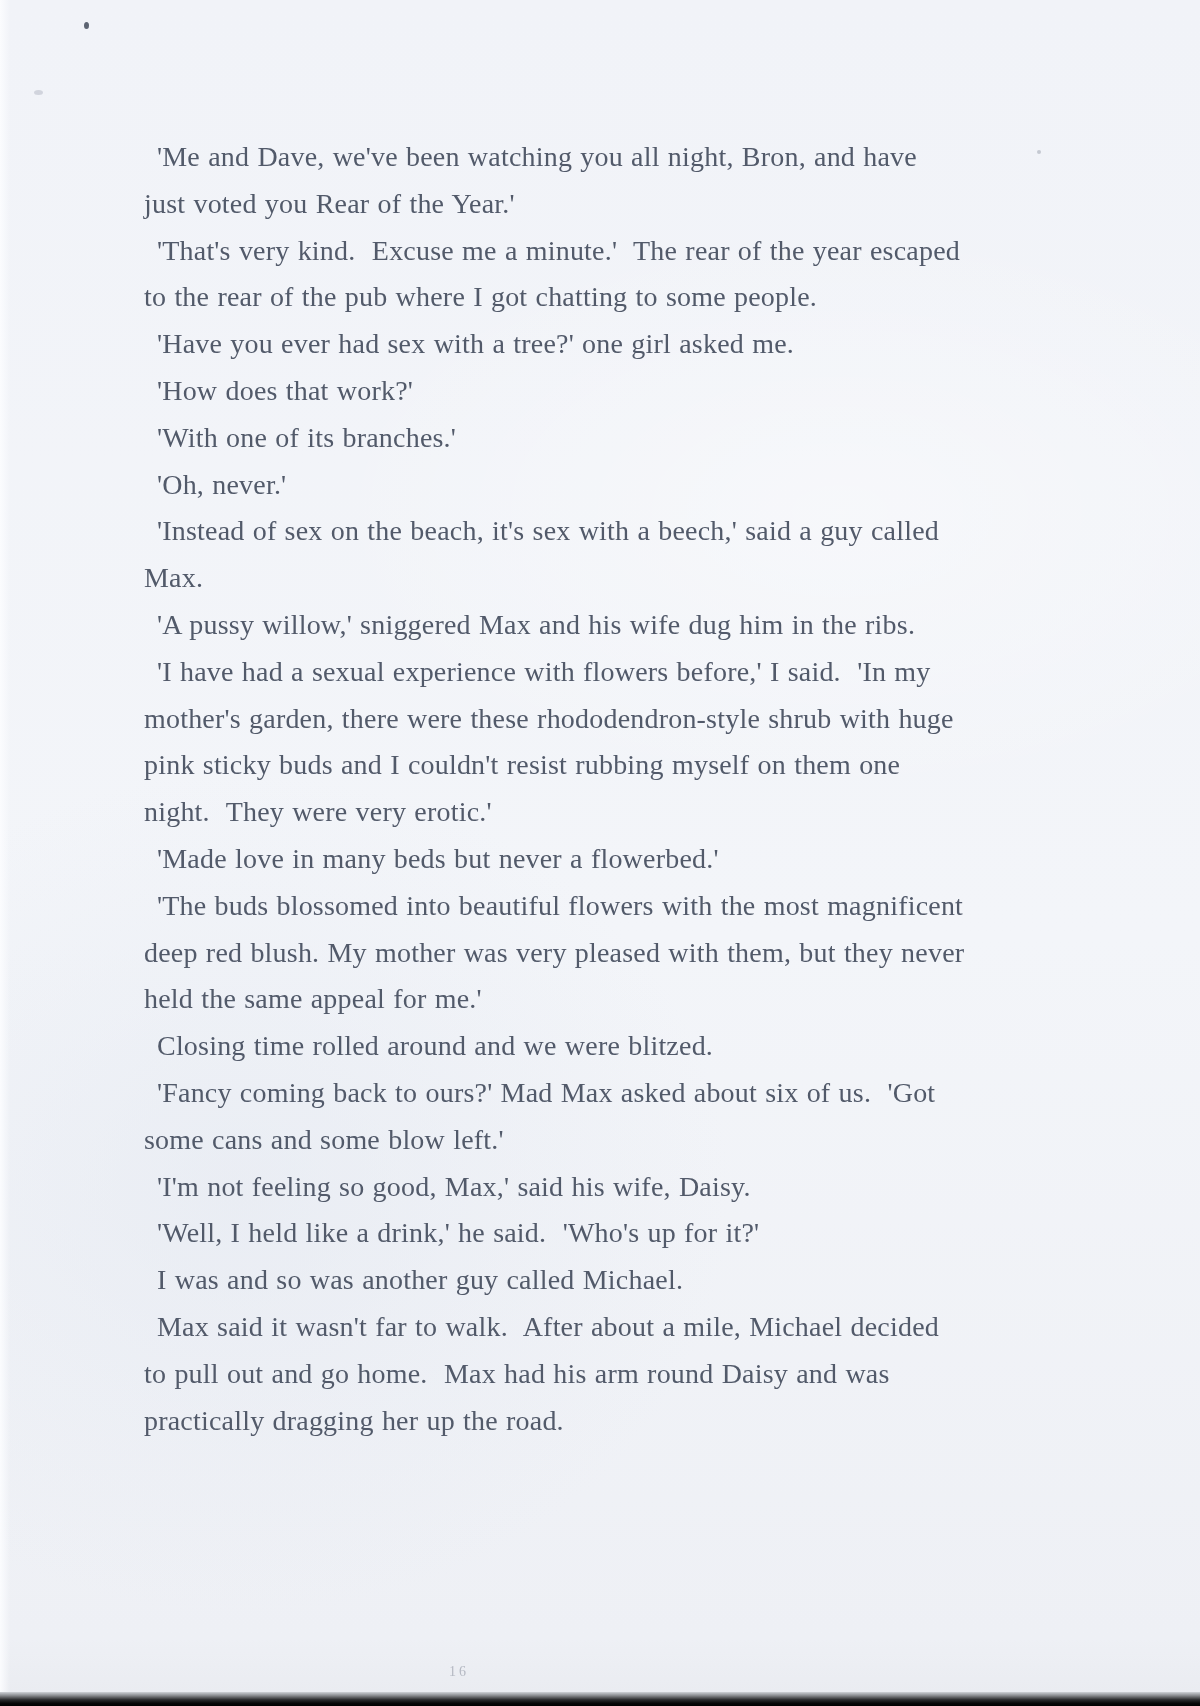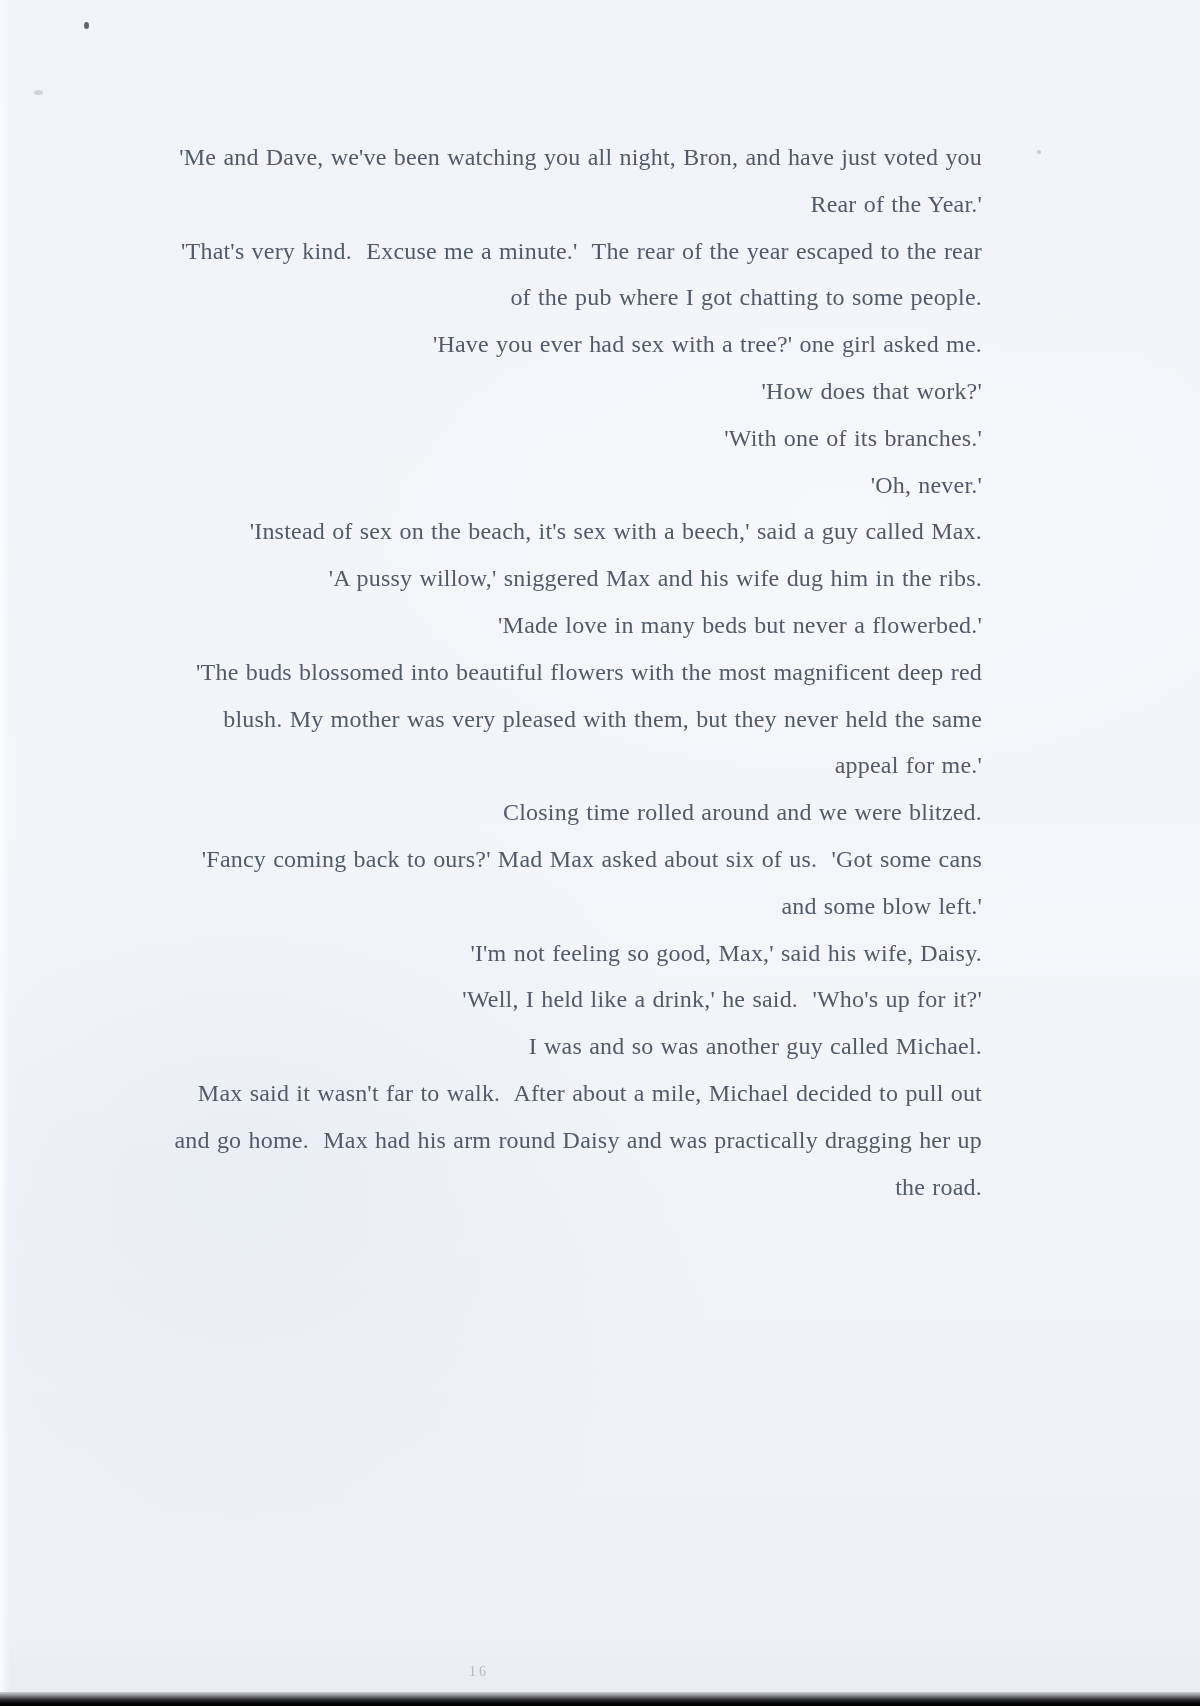--- a/index.html
+++ b/index.html
@@ -39,41 +39,40 @@
     position: absolute;
     left: 0;
     bottom: 0;
     width: 1200px;
     height: 14px;
     background: linear-gradient(180deg, #cfd2d7 0%, #8a8c90 25%, #2b2c2e 55%, #070708 80%, #000 100%);
   }
 
   .text-block {
     position: absolute;
-    left: 160px;
+    left: 144px;
     top: 134px;
     width: 822px;
-    font-size: 24px;
+    font-size: 28px;
     line-height: 46.8px;
     color: #525a6a;
     letter-spacing: 0.2px;
     word-spacing: 1px;
     filter: blur(0.35px);
-    text-align: right;
   }
 
   .text-block p {
     margin: 0;
     text-indent: 13px;
     white-space: pre-wrap;
   }
 
   .page-number {
     position: absolute;
-    left: 469px;
+    left: 449px;
     top: 1664px;
     font-size: 14px;
     letter-spacing: 3px;
     color: #b4b8c2;
     filter: blur(0.6px);
   }
 
   .speck {
     position: absolute;
     border-radius: 50%;
@@ -95,20 +94,21 @@
 
   <div class="text-block">
     <p>'Me and Dave, we've been watching you all night, Bron, and have just voted you Rear of the Year.'</p>
     <p>'That's very kind.  Excuse me a minute.'  The rear of the year escaped to the rear of the pub where I got chatting to some people.</p>
     <p>'Have you ever had sex with a tree?' one girl asked me.</p>
     <p>'How does that work?'</p>
     <p>'With one of its branches.'</p>
     <p>'Oh, never.'</p>
     <p>'Instead of sex on the beach, it's sex with a beech,' said a guy called Max.</p>
     <p>'A pussy willow,' sniggered Max and his wife dug him in the ribs.</p>
+    <p>'I have had a sexual experience with flowers before,' I said.  'In my mother's garden, there were these rhododendron-style shrub with huge pink sticky buds and I couldn't resist rubbing myself on them one night.  They were very erotic.'</p>
     <p>'Made love in many beds but never a flowerbed.'</p>
     <p>'The buds blossomed into beautiful flowers with the most magnificent deep red blush. My mother was very pleased with them, but they never held the same appeal for me.'</p>
     <p>Closing time rolled around and we were blitzed.</p>
     <p>'Fancy coming back to ours?' Mad Max asked about six of us.  'Got some cans and some blow left.'</p>
     <p>'I'm not feeling so good, Max,' said his wife, Daisy.</p>
     <p>'Well, I held like a drink,' he said.  'Who's up for it?'</p>
     <p>I was and so was another guy called Michael.</p>
     <p>Max said it wasn't far to walk.  After about a mile, Michael decided to pull out and go home.  Max had his arm round Daisy and was practically dragging her up the road.</p>
   </div>
 

